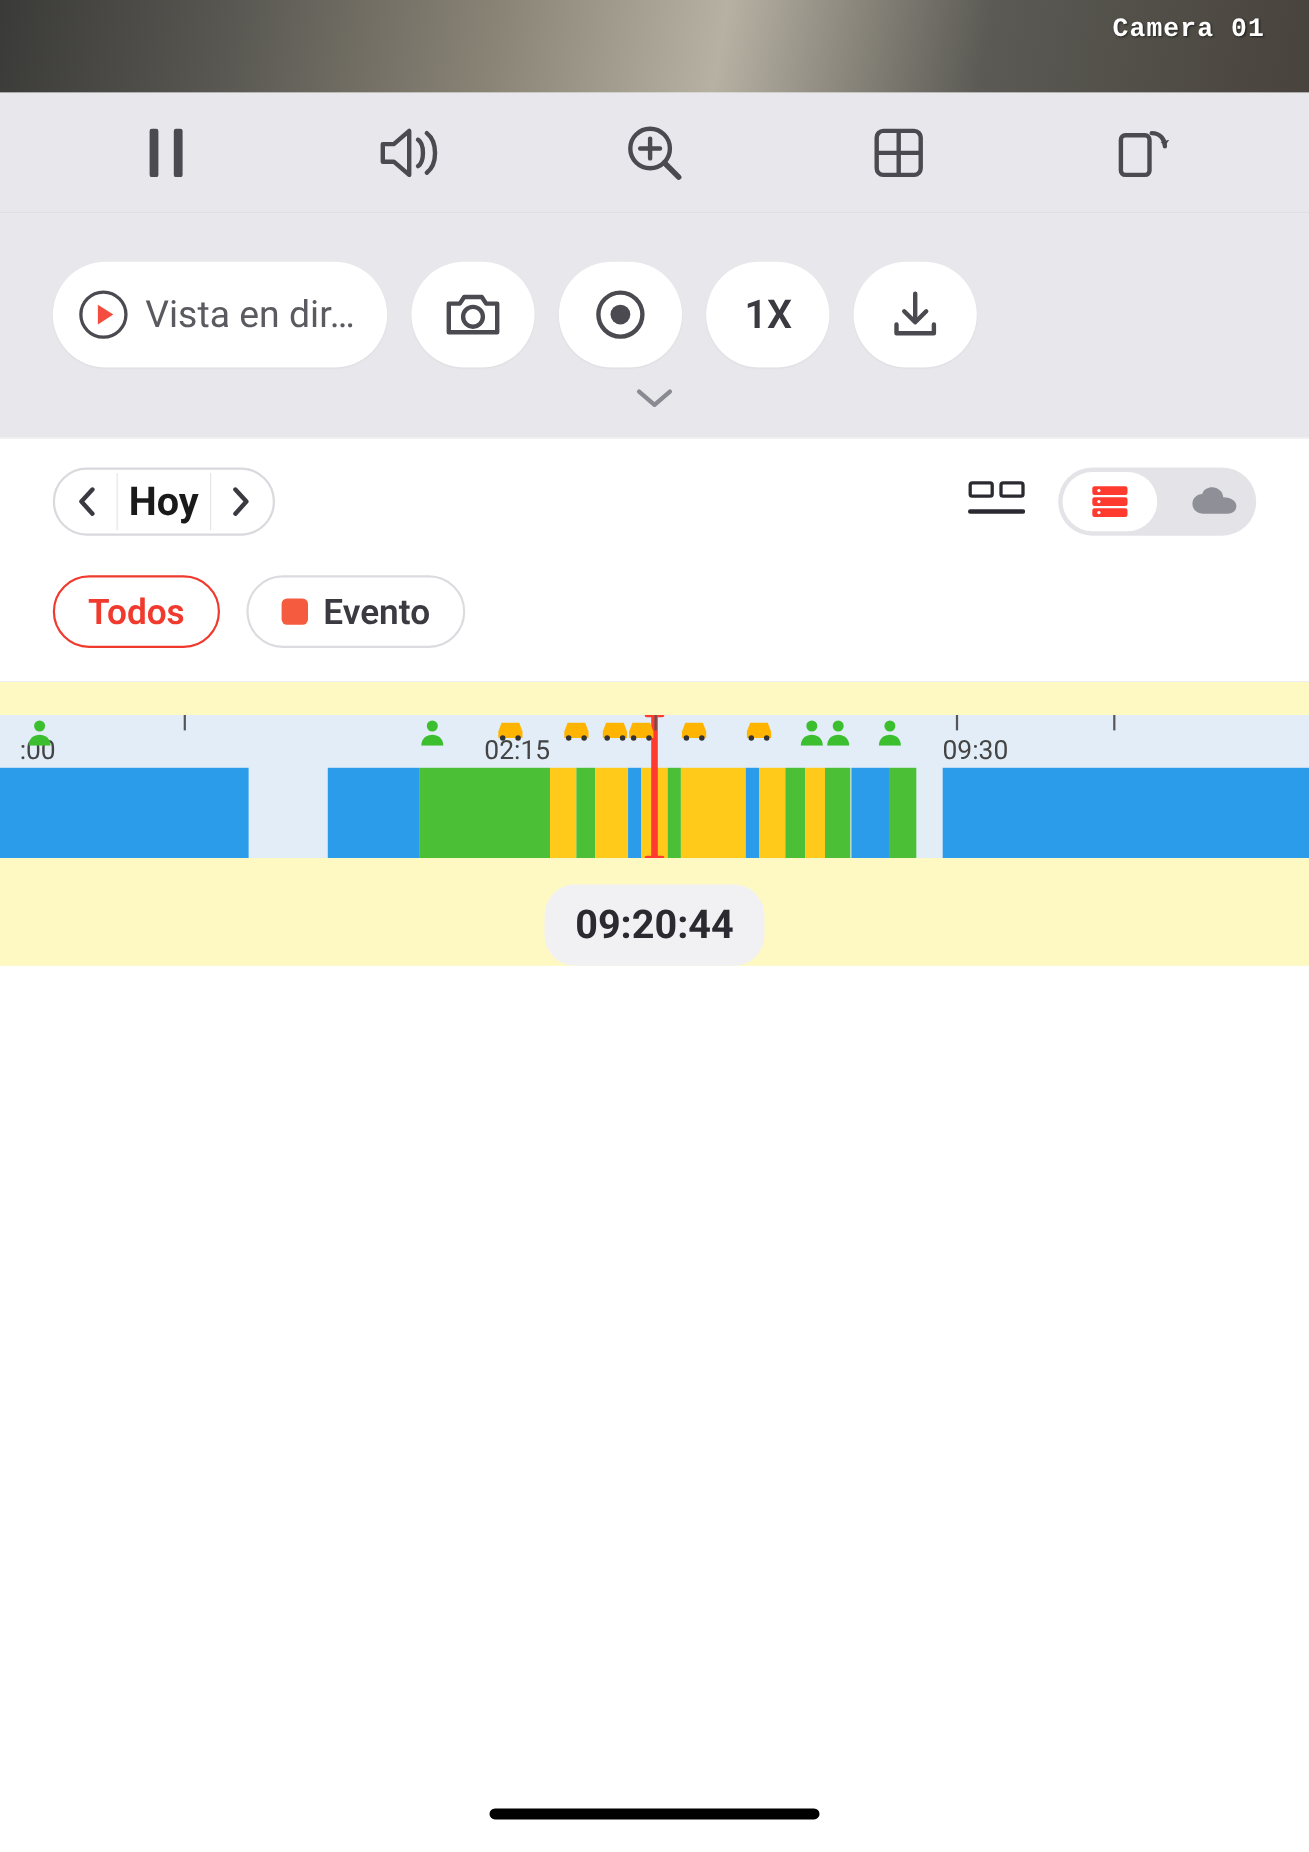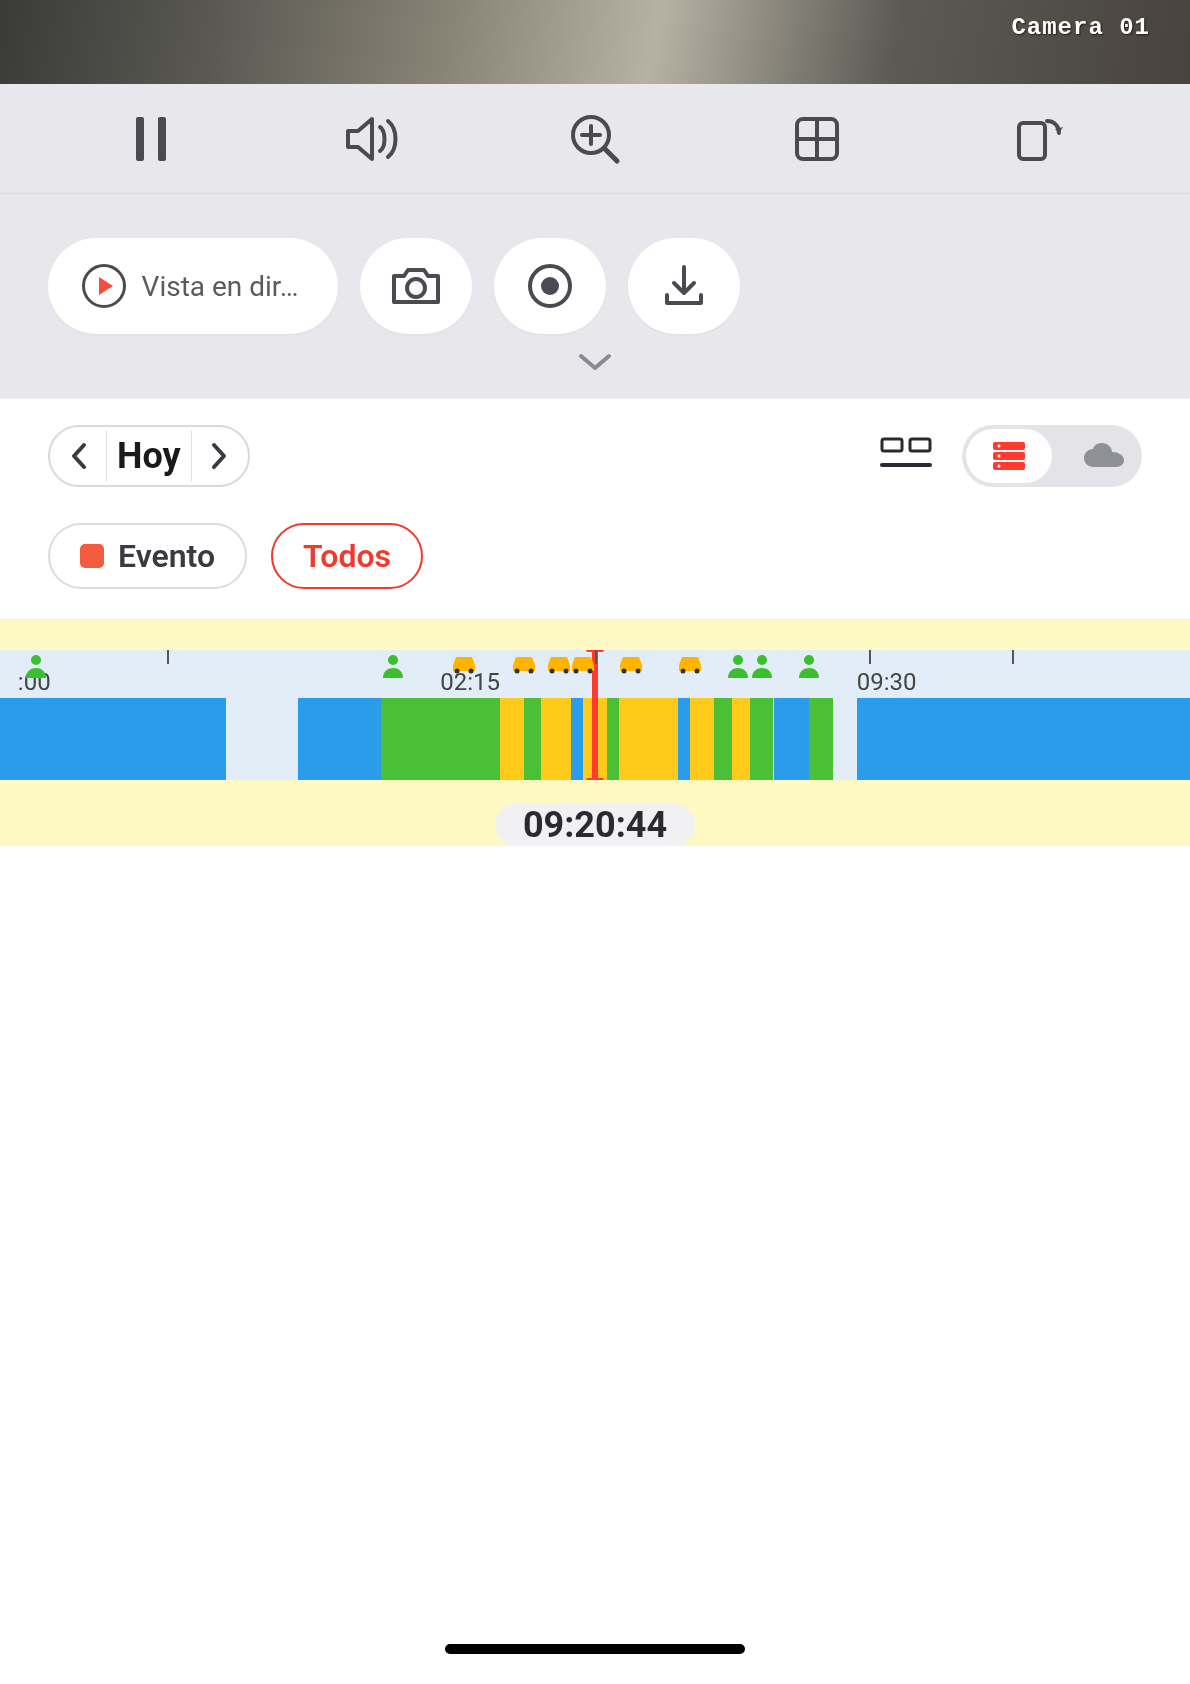--- a/index.html
+++ b/index.html
@@ -84,21 +84,21 @@
     display:flex;align-items:center;justify-content:center;
   }
   .pill-live .play-tri {
     width: 0; height: 0;
     border-left: 14px solid #f44c3e;
     border-top: 9px solid transparent;
     border-bottom: 9px solid transparent;
     margin-left: 4px;
   }
   .pill-live .live-text {
-    font-size: 28px;
+    font-size: 34px;
     color: #5a5a60;
     white-space: nowrap;
     overflow: hidden;
     text-overflow: ellipsis;
     max-width: 200px;
   }
   .pill-round {
     width: 112px;
   }
   .pill-speed {
@@ -204,21 +204,21 @@
     left:50%;transform:translateX(-50%);
   }
   .playhead::before,.playhead::after{
     content:"";position:absolute;left:50%;transform:translateX(-50%);
     width:18px;height:8px;background:#ff3b30;border-radius:2px;
   }
   .playhead::before{top:-4px;}
   .playhead::after{bottom:-4px;}
 
   .time-bubble{
-    margin:24px auto 0;width:fit-content;padding:0 28px;
+    margin:24px auto 0;width:fit-content;padding:16px 28px;
     background:#f1f1f4;border-radius:28px;font-size:36px;font-weight:700;color:#2a2a30;
   }
 
   .home-indicator{
     position:absolute;bottom:30px;left:50%;transform:translateX(-50%);
     width:300px;height:10px;background:#000;border-radius:5px;
   }
 
   
   .svg-person { fill:#3cbf2f; }
@@ -280,20 +280,23 @@
       <svg width="52" height="44" viewBox="0 0 52 44">
         <path d="M4 12h10l4-6h16l4 6h10v26H4z" fill="none" stroke="#4a4a50" stroke-width="4" stroke-linejoin="round"></path>
         <circle cx="26" cy="24" r="9" fill="none" stroke="#4a4a50" stroke-width="4"></circle>
       </svg>
     </div>
     <div class="pill pill-round">
       <svg width="46" height="46" viewBox="0 0 46 46">
         <circle cx="23" cy="23" r="20" fill="none" stroke="#4a4a50" stroke-width="4"></circle>
         <circle cx="23" cy="23" r="9" fill="#4a4a50"></circle>
       </svg>
+    </div>
+    <div class="pill pill-round pill-speed">
+      <span>1X</span>
     </div>
     <div class="pill pill-round">
       <svg width="46" height="46" viewBox="0 0 46 46">
         <line x1="23" y1="4" x2="23" y2="28" stroke="#4a4a50" stroke-width="4" stroke-linecap="round"></line>
         <path d="M13 20l10 10 10-10" fill="none" stroke="#4a4a50" stroke-width="4" stroke-linecap="round" stroke-linejoin="round"></path>
         <path d="M6 32v8h34v-8" fill="none" stroke="#4a4a50" stroke-width="4" stroke-linecap="round" stroke-linejoin="round"></path>
       </svg>
     </div>
   </div>
   <div class="chevron-wrap">
@@ -339,26 +342,26 @@
       <div class="cloud-side">
         <svg width="44" height="30" viewBox="0 0 44 30">
           <path d="M34 26H12C6 26 2 22 2 17s4-9 9-9c1-4 5-6 9-6 5 0 10 4 10 9 6 0 12 3 12 8 0 4-3 7-8 7z" fill="#8f8f97"></path>
         </svg>
       </div>
     </div>
   </div>
 </div>
 
 <div class="filter-row">
+  <div class="chip active">
+    <span>Todos</span>
+  </div>
   <div class="chip">
     <span class="sq"></span>
     <span>Evento</span>
-  </div>
-  <div class="chip active">
-    <span>Todos</span>
   </div>
 </div>
 
 <div class="timeline-wrap">
   <div class="timeline" id="timeline">
     <div class="track" id="track">
         <div class="seg blue" style="left: 0%; width: 19%;"></div>
         <div class="seg blue" style="left: 25%; width: 7%;"></div>
         <div class="seg green" style="left: 32%; width: 10%;"></div>
         <div class="seg yellow" style="left: 42%; width: 2%;"></div>

